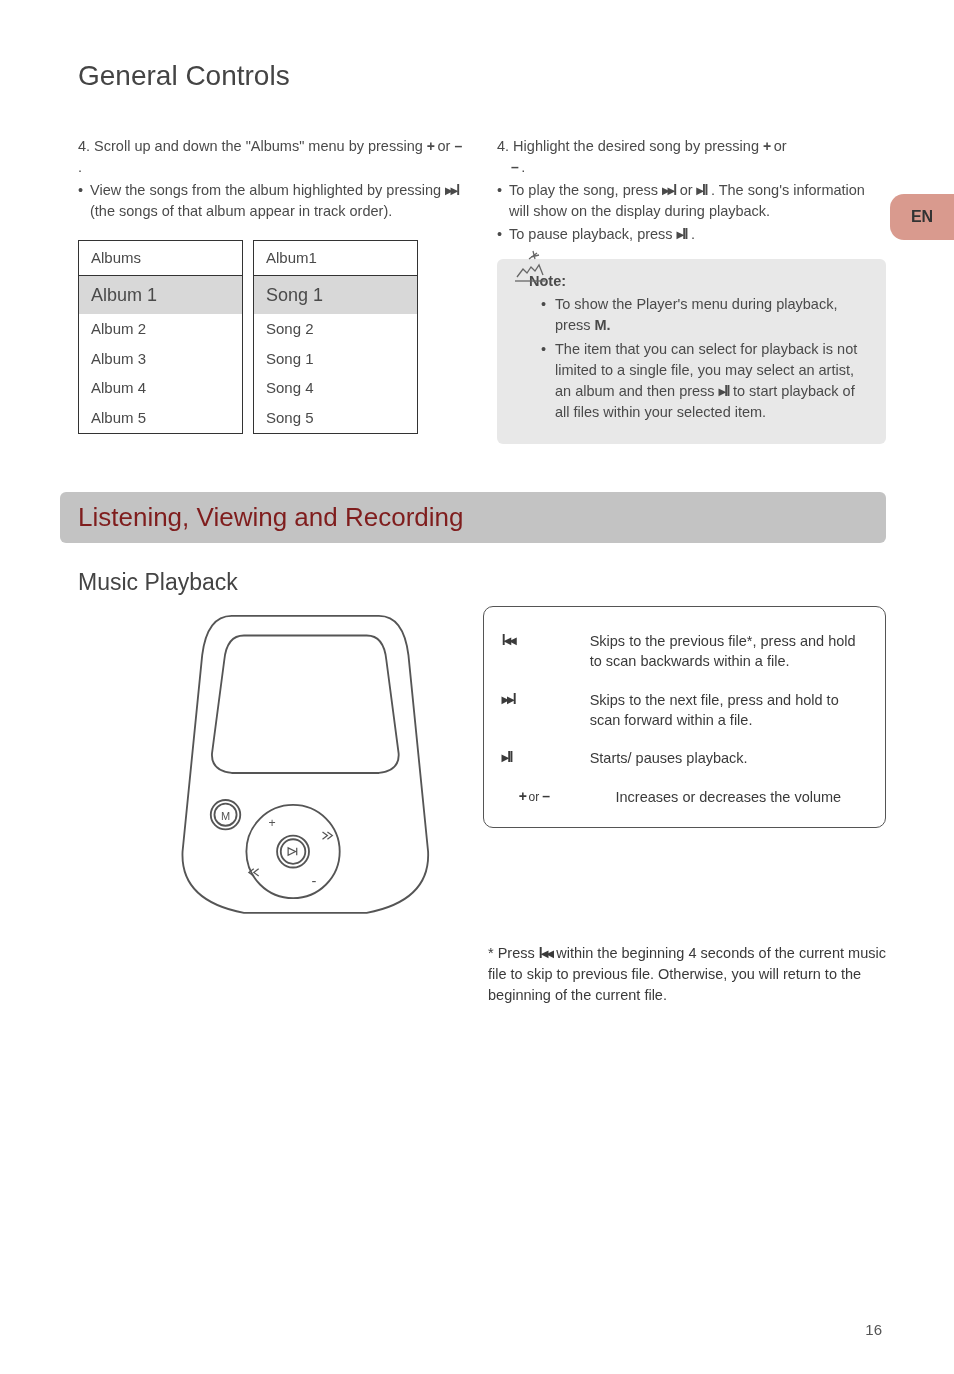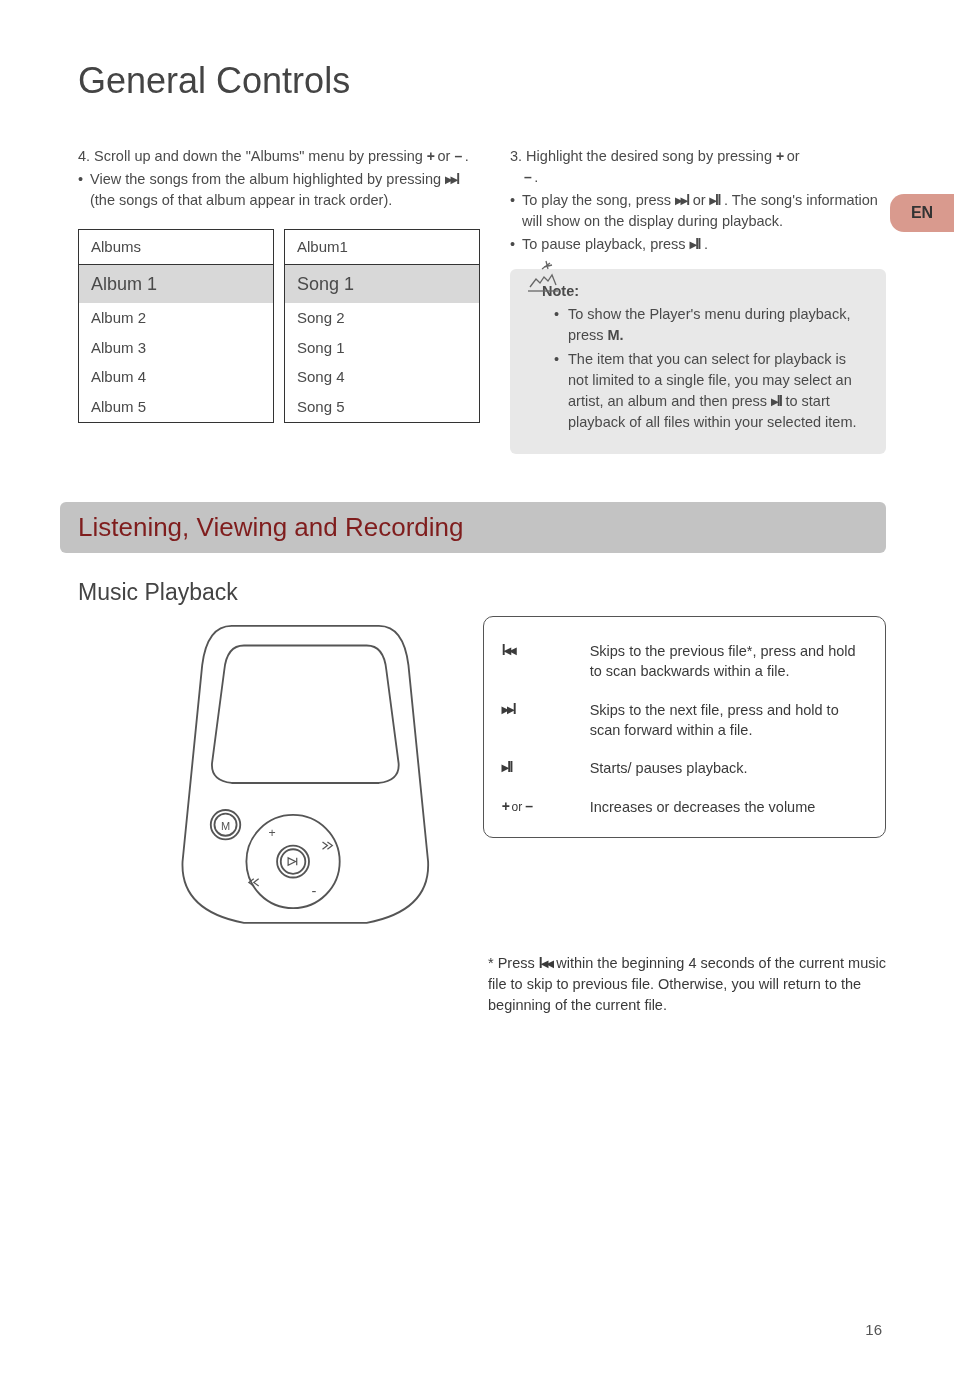--- a/index.html
+++ b/index.html
@@ -5,41 +5,41 @@
   * { box-sizing: border-box; margin: 0; padding: 0; }
   body {
     width: 954px; height: 1374px;
     background: #fff;
     font-family: "Helvetica Neue", Arial, sans-serif;
     color: #3a3a3a;
     position: relative;
     padding: 60px 68px 0 78px;
   }
   .h1 {
-    font-size: 36px;
+    font-size: 28px;
     font-weight: 400;
     color: #444;
     margin-bottom: 44px;
   }
   .cols { display: flex; gap: 30px; }
   .col { flex: 1; font-size: 14.5px; line-height: 1.45; color: #4a4a4a; }
   .col ol { list-style: none; }
   .col ol li { margin-bottom: 2px; }
   .bul { list-style: none; }
   .bul li { position: relative; padding-left: 12px; margin-bottom: 2px; }
   .bul li::before { content: "•"; position: absolute; left: 0; }
   .tbls { display: flex; gap: 10px; margin-top: 18px; }
-  .tbl { border: 1px solid #333; width: 196px; }
+  .tbl { border: 1px solid #333; width: 165px; }
   .tbl-head { padding: 6px 12px; font-size: 15px; border-bottom: 1px solid #333; }
   .tbl-sel { background: #d8d8d8; padding: 6px 12px; font-size: 18px; }
   .tbl-row { padding: 4px 12px; font-size: 15px; }
 
   .en-tab {
     position: absolute; right: 0; top: 194px;
-    width: 64px; height: 38px;
+    width: 64px; height: 46px;
     background: #d99a8e;
     border-radius: 14px 0 0 14px;
     display: flex; align-items: center; justify-content: center;
     font-weight: 700; color: #333; font-size: 16px;
   }
 
   .notebox {
     background: #e8e8e8;
     border-radius: 6px;
     padding: 12px 18px 18px 44px;
@@ -67,21 +67,21 @@
   .h2sub { font-size: 23px; font-weight: 400; color: #444; margin-bottom: 10px; }
 
   .playback-row { display: flex; gap: 30px; align-items: flex-start; }
   .device { width: 300px; margin-left: 80px; }
   .ctrl-tbl {
     border: 1px solid #555; border-radius: 10px;
     width: 410px; padding: 14px 18px;
     font-size: 14.5px;
   }
   .ctrl-tbl .crow { display: flex; gap: 24px; margin: 10px 0 18px; }
-  .ctrl-tbl .crow:last-child { margin-bottom: 6px; }
+  .ctrl-tbl .crow:last-child { margin-bottom: 6px; text-align: center; }
   .ctrl-tbl .cicon { width: 64px; font-size: 15px; font-weight: 700; letter-spacing: -1px; }
   .ctrl-tbl .cdesc { flex: 1; line-height: 1.4; }
 
   .footnote { font-size: 14.5px; line-height: 1.45; margin-top: 18px; width: 420px; margin-left: 410px; }
 
   .pagenum { position: absolute; right: 72px; bottom: 36px; font-size: 15px; color: #555; }
 
   .glyph { font-family: Arial, sans-serif; font-weight: 700; letter-spacing: -1.5px; font-size: 14px; }
 </style>
 </head>
@@ -126,21 +126,21 @@
         <div class="tbl-row">Song 1</div>
         <div class="tbl-row">Song 4</div>
         <div class="tbl-row">Song 5</div>
       </div>
     </div>
   </div>
 
   <div class="col">
     <ol>
       <li>
-        <span>3. Highlight the desired song by pressing </span>
+        <span>4. Highlight the desired song by pressing </span>
         <span class="glyph">+</span>
         <span> or </span><br>
         <span class="glyph" style="margin-left:14px">–</span>
         <span> .</span>
       </li>
     </ol>
     <ul class="bul">
       <li>
         <span>To play the song, press </span>
         <span class="glyph">▸▸l</span>

